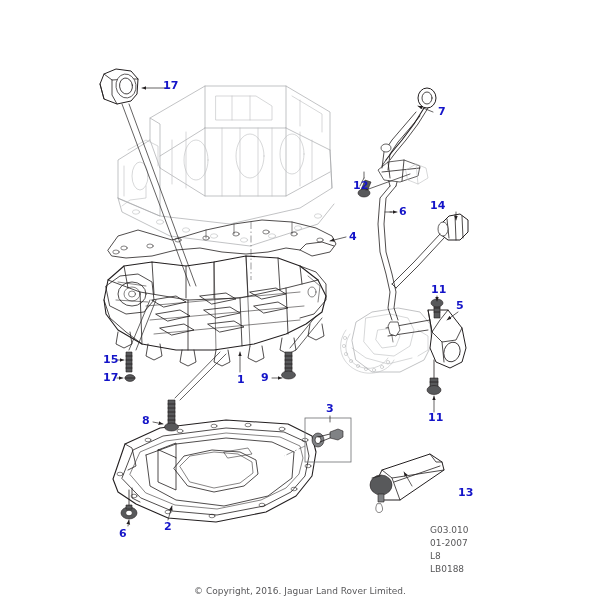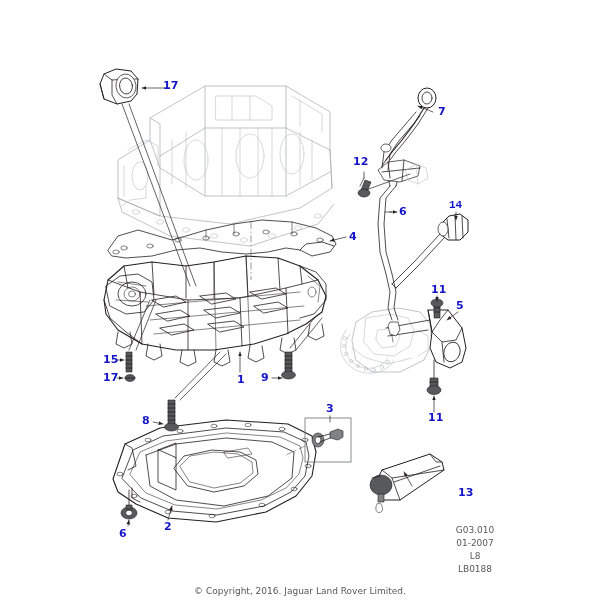--- a/index.html
+++ b/index.html
@@ -30,21 +30,21 @@
     font-weight: bold;
     line-height: 1;
     white-space: nowrap;
     letter-spacing: 0px;
   }
   .meta-block {
     position: absolute;
     left: 430px;
     top: 524px;
     width: 90px;
-    text-align: center;
+    text-align: left;
   }
   .meta-block div {
     color: #58585a;
     font-size: 9px;
     line-height: 13px;
     white-space: nowrap;
   }
   #copyright {
     position: absolute;
     left: 0;
@@ -419,23 +419,23 @@
       <path class="ld" d="M168 520 L172 506" marker-end="url(#ah)"></path>
 
       <path class="ld" d="M128 526 L129 520" marker-end="url(#ah)"></path>
 
       <path class="dash" d="M251 222 L251 280"></path>
     </g>
   </svg>
 
   <div class="callout" style="left:163px;top:80px;">17</div>
   <div class="callout" style="left:438px;top:106px;">7</div>
-  <div class="callout" style="left:353px;top:156px;">12</div>
+  <div class="callout" style="left:353px;top:180px;">12</div>
   <div class="callout" style="left:399px;top:206px;">6</div>
-  <div class="callout" style="left:449px;top:200px;font-family:Liberation Mono, monospace;">14</div>
+  <div class="callout" style="left:430px;top:200px;">14</div>
   <div class="callout" style="left:349px;top:231px;">4</div>
   <div class="callout" style="left:431px;top:284px;">11</div>
   <div class="callout" style="left:456px;top:300px;">5</div>
   <div class="callout" style="left:103px;top:354px;">15</div>
   <div class="callout" style="left:103px;top:372px;">17</div>
   <div class="callout" style="left:237px;top:374px;">1</div>
   <div class="callout" style="left:261px;top:372px;">9</div>
   <div class="callout" style="left:428px;top:412px;">11</div>
   <div class="callout" style="left:142px;top:415px;">8</div>
   <div class="callout" style="left:326px;top:403px;">3</div>

